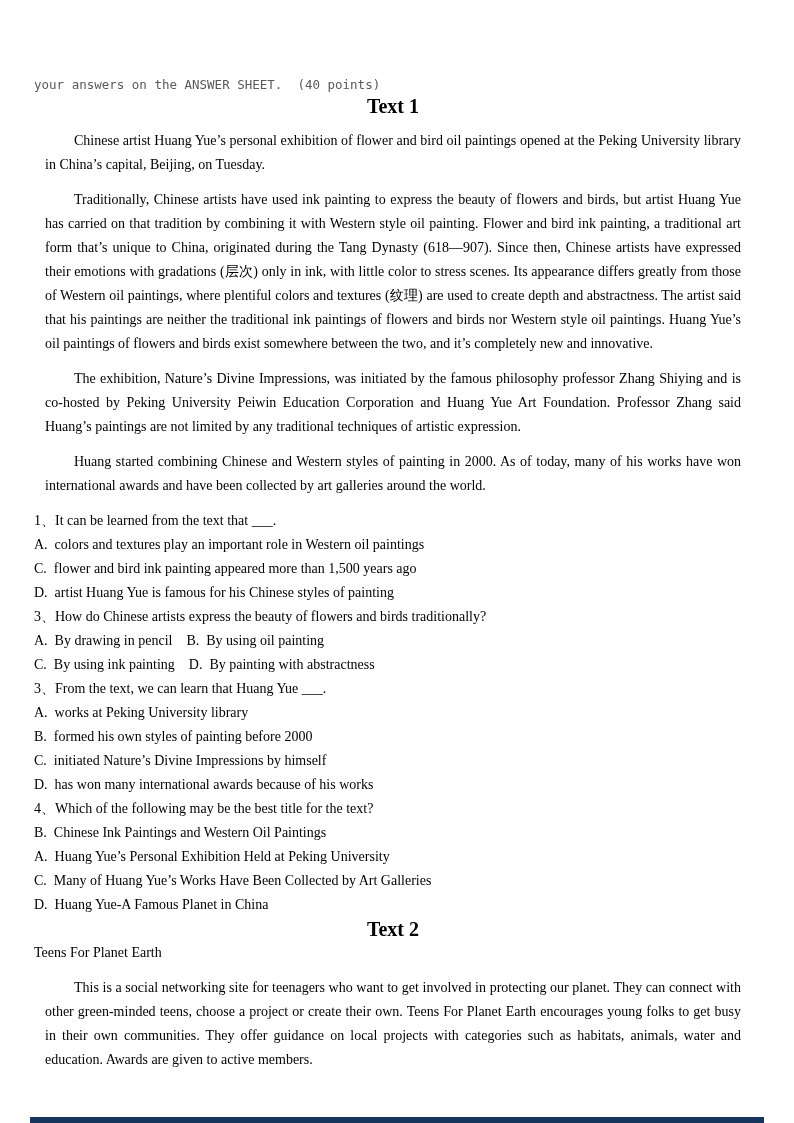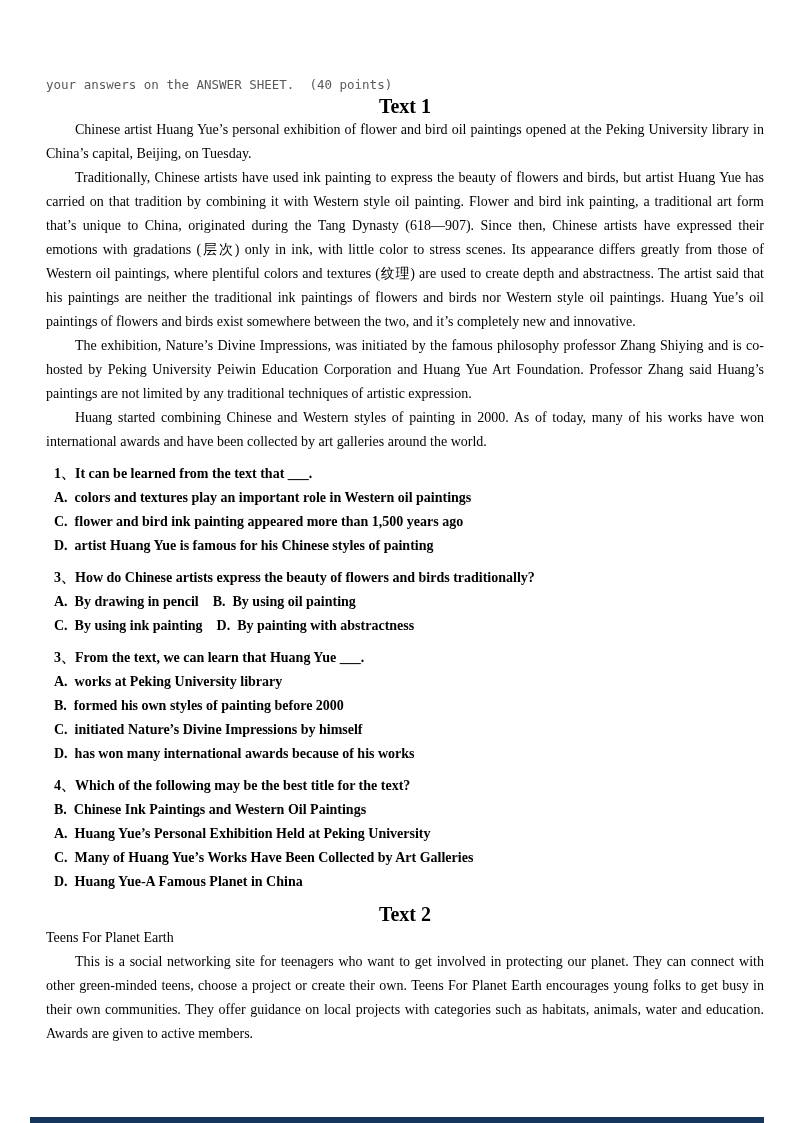--- a/index.html
+++ b/index.html
@@ -8,49 +8,49 @@
     height: 1123px;
     background: #ffffff;
     position: relative;
     overflow: hidden;
     font-family: "Liberation Serif", serif;
     color: #000000;
   }
   .page {
     position: absolute;
     top: 76px;
-    left: 46px;
+    left: 34px;
     width: 718px;
   }
   .top-line {
     font-family: "DejaVu Sans Mono", monospace;
     font-size: 12.5px;
     line-height: 18px;
     color: #595959;
     white-space: pre-wrap;
   }
   .center-heading {
     text-align: center;
     font-weight: bold;
     font-size: 20px;
     line-height: 24px;
   }
   p.para {
-    margin: 0;
+    margin: 11px;
     font-size: 14px;
     line-height: 24px;
     text-indent: 29px;
     text-align: justify;
   }
   .line {
     font-size: 14px;
     line-height: 24px;
     white-space: pre-wrap;
   }
-  .qblock { margin: 8px; font-weight: bold; }
+  .qblock { margin: 0; }
   .bottom-bar {
     position: absolute;
     bottom: 0;
     left: 30px;
     width: 734px;
     height: 6px;
     background: #17365d;
   }
 </style>
 </head>

